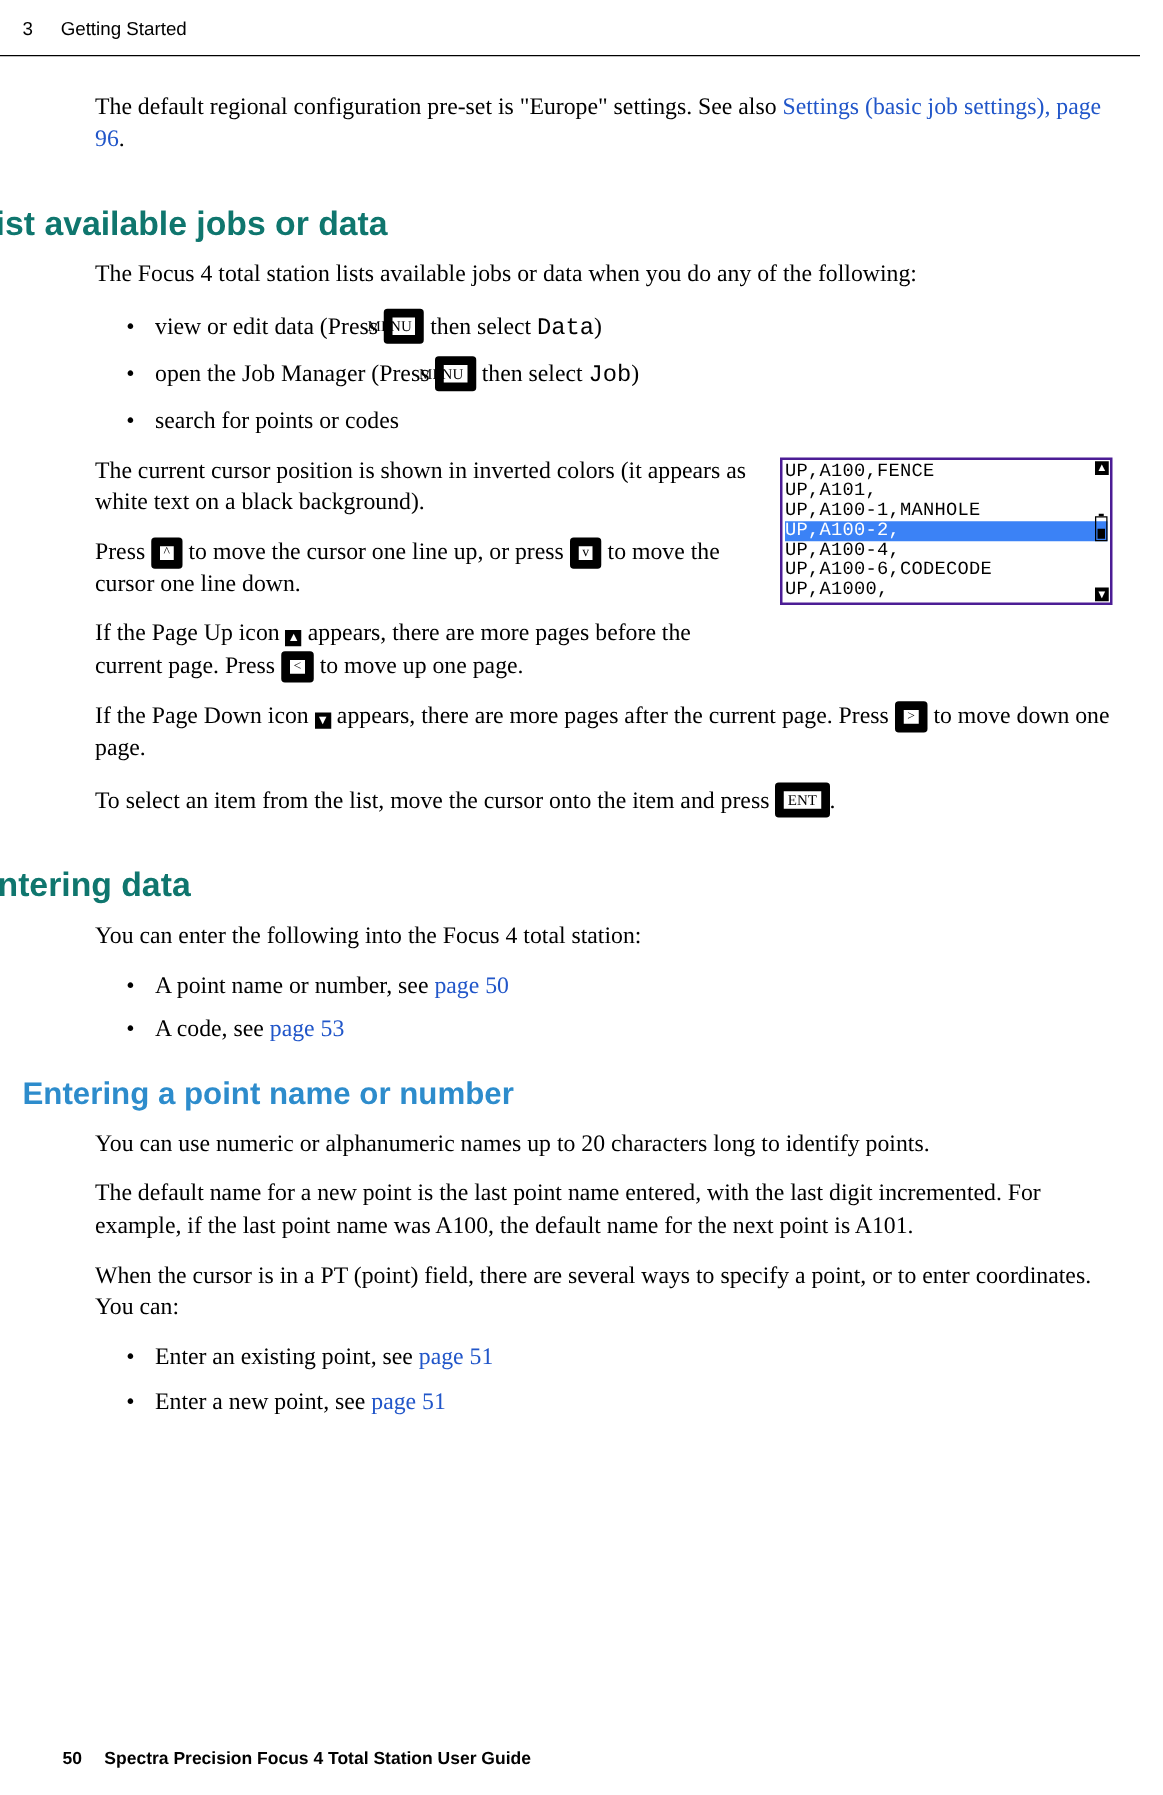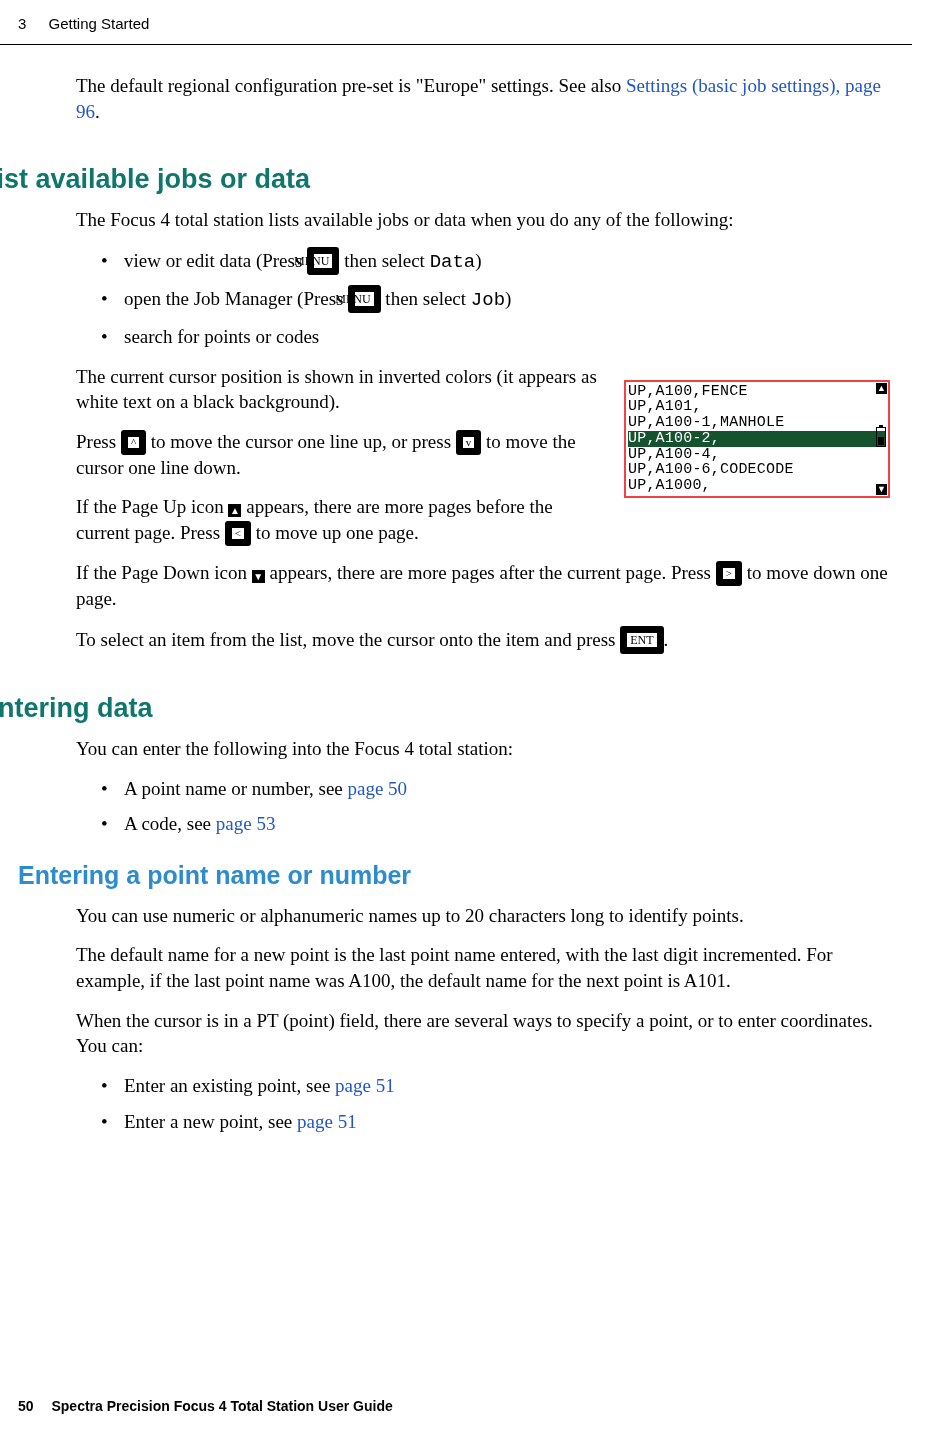--- a/index.html
+++ b/index.html
@@ -64,48 +64,48 @@
     color:#fff;
     font-size:10px;
     line-height:13px;
     text-align:center;
     vertical-align: -1px;
     font-family: Arial, sans-serif;
   }
   .lcd-wrap {
     float: right;
     width: 258px;
-    border: 2px solid #ef4444;
+    border: 2px solid #4c1d95;
     padding: 2px;
-    margin: 16px 0 10px 14px;
+    margin: 2px 0 10px 14px;
     font-family: 'Courier New', monospace;
     font-size: 15px;
     line-height: 1.05;
     position: relative;
     letter-spacing: 0.2px;
   }
   .lcd-wrap .row { white-space: pre; padding-right: 14px; }
-  .lcd-wrap .row.inv { background:#14532d; color:#fff; }
+  .lcd-wrap .row.inv { background:#3b82f6; color:#fff; }
   .lcd-side { position:absolute; right:1px; top:1px; bottom:1px; width:12px; }
   .lcd-side .ic { position:absolute; right:0; width:11px; height:11px; background:#000; color:#fff; font-size:9px; text-align:center; line-height:11px; font-family:Arial,sans-serif;}
   .lcd-side .ic.top{top:0}
   .lcd-side .ic.bot{bottom:0}
   .lcd-side .bat{position:absolute; right:1px; top:44px; width:8px; height:18px; border:1px solid #000;}
   .lcd-side .bat::before{content:""; position:absolute; top:-3px; left:2px; width:4px; height:2px; background:#000;}
   .lcd-side .bat::after{content:""; position:absolute; bottom:1px; left:1px; right:1px; height:8px; background:#000;}
   .clear { clear:both; }
   .footer {
     position: absolute;
     bottom: 20px;
     left: 18px;
     font-family: Arial, Helvetica, sans-serif;
     font-size: 14px;
     font-weight: bold;
   }
-  .footer .pn { margin-right: 14px; }
+  .footer .pn { margin-right: 14px; margin-left: 32px; }
 </style>
 </head>
 <body>
 
 <div class="header">
   <span class="ch">3</span>
   <span>Getting Started</span>
 </div>
 
 <div class="content">

